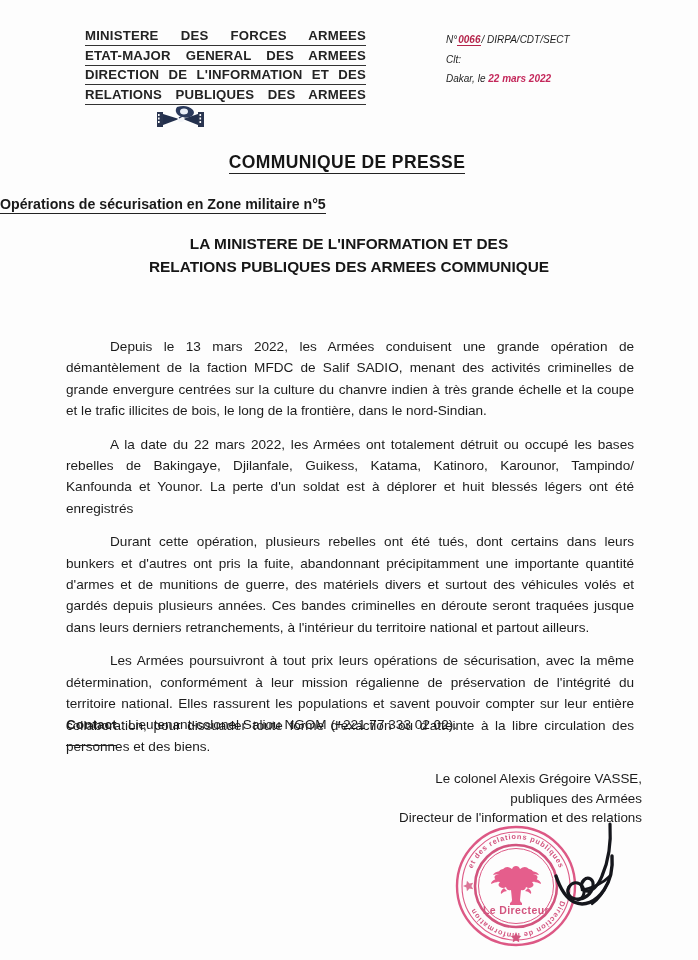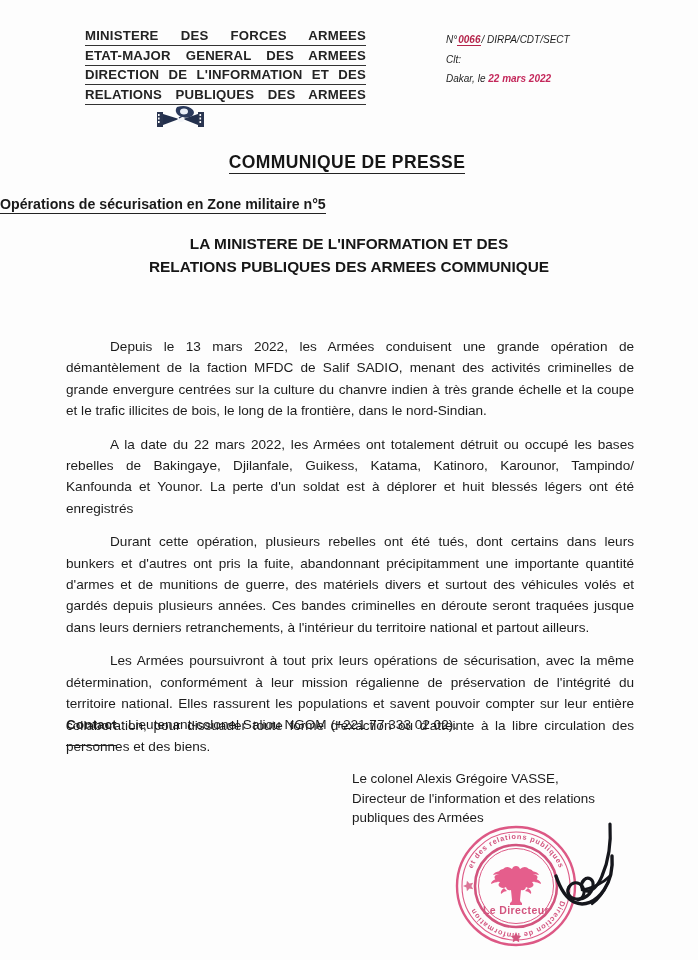--- a/index.html
+++ b/index.html
@@ -148,21 +148,21 @@
     font-weight: bold;
     border-bottom: 1.5px solid #222;
     padding-bottom: 13px;
   }
   
   .sign-block {
     position: absolute;
     top: 769px;
     left: 352px;
     width: 290px;
-    text-align: left;
+    text-align: right;
     font-size: 13.4px;
     line-height: 19.5px;
     color: #1c1c1c;
   }
   .sign-block .sl { display: block; }
   
   .seal {
     position: absolute;
     left: 452px;
     top: 822px;
@@ -237,22 +237,22 @@
     <p class="para">Depuis le 13 mars 2022, les Armées conduisent une grande opération de démantèlement de la faction MFDC de Salif SADIO, menant des activités criminelles de grande envergure centrées sur la culture du chanvre indien à très grande échelle et la coupe et le trafic illicites de bois, le long de la frontière, dans le nord-Sindian.</p>
     <p class="para">A la date du 22 mars 2022, les  Armées ont totalement détruit ou occupé les bases rebelles de Bakingaye, Djilanfale, Guikess, Katama, Katinoro, Karounor, Tampindo/ Kanfounda et Younor. La perte d'un soldat est à déplorer et huit blessés légers ont été enregistrés</p>
     <p class="para">Durant cette opération, plusieurs rebelles ont été tués, dont certains dans leurs bunkers et d'autres ont pris la fuite, abandonnant précipitamment une importante quantité d'armes et de munitions de guerre, des matériels divers et surtout des véhicules volés et gardés depuis plusieurs années. Ces  bandes criminelles en déroute seront traquées jusque dans leurs derniers retranchements, à l'intérieur du territoire national et partout ailleurs.</p>
     <p class="para">Les Armées poursuivront à tout prix leurs opérations de sécurisation, avec la même détermination, conformément à leur mission régalienne de préservation de l'intégrité du territoire national. Elles rassurent les populations et savent pouvoir compter sur leur entière collaboration, pour dissuader toute forme d'exaction ou d'atteinte à la libre circulation des personnes et des biens.</p>
   </div>
 
   <div class="contact"><span class="lbl">Contact</span><span> : Lieutenant-colonel Saliou NGOM (+221 77 333 02 02).</span></div>
 
   <div class="sign-block">
     <span class="sl">Le colonel Alexis Grégoire VASSE,</span>
+    <span class="sl">publiques des Armées</span>
     <span class="sl">Directeur de l'information et des relations</span>
-    <span class="sl">publiques des Armées</span>
   </div>
 
   <div class="seal">
     <svg width="128" height="128" viewBox="0 0 128 128">
       <g opacity="0.82">
         <circle cx="64" cy="64" r="59" fill="none" stroke="#d6356b" stroke-width="2.4"></circle>
         <circle cx="64" cy="64" r="54" fill="none" stroke="#d6356b" stroke-width="1.1"></circle>
         <circle cx="64" cy="64" r="41" fill="none" stroke="#c92f63" stroke-width="2.6"></circle>
         <circle cx="64" cy="64" r="37.5" fill="none" stroke="#d6356b" stroke-width="1"></circle>
 

